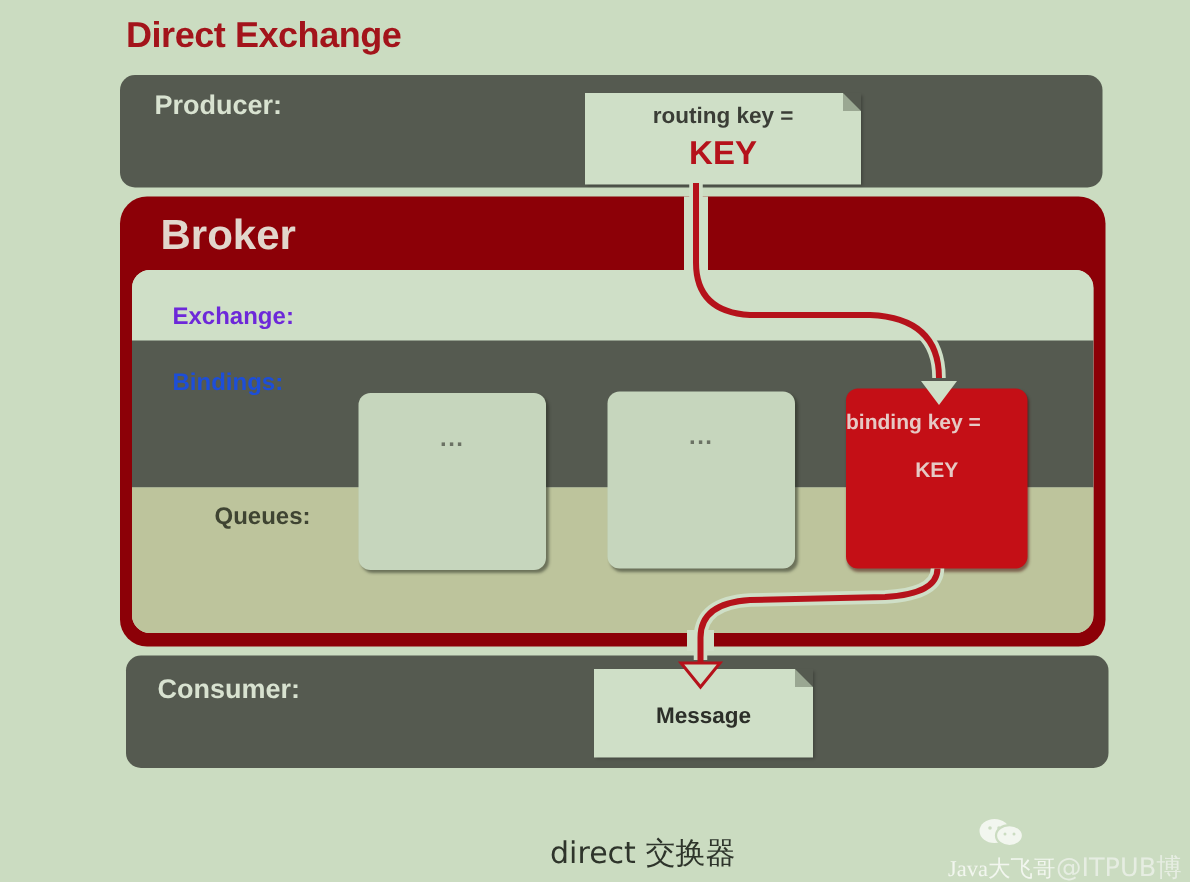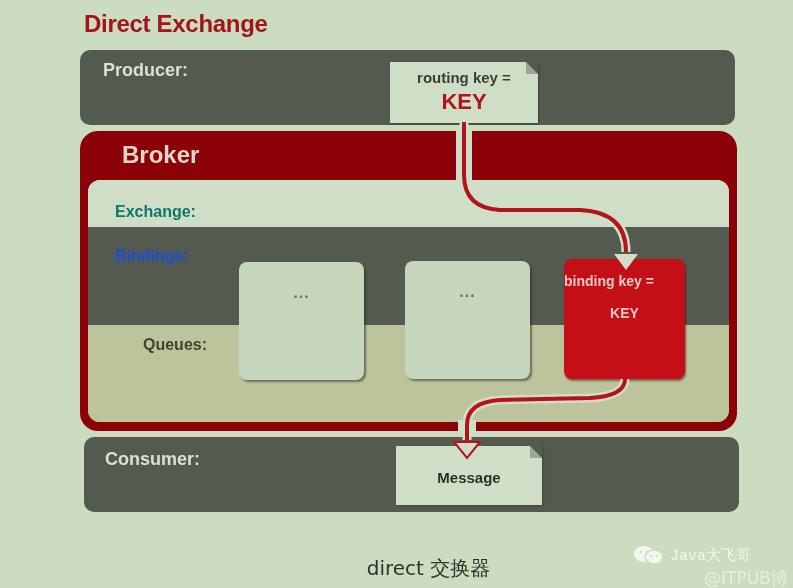--- a/index.html
+++ b/index.html
@@ -38,42 +38,42 @@
       background: #cfdfc7;
       box-shadow: 1px 1px 2px rgba(0,0,0,0.25);
     }
     .doc-fold {
       position: absolute; right: 0; top: 0;
       width: 0; height: 0;
       border-left: 12px solid #9aa792;
       border-top: 12px solid #555a50;
     }
     .routing-doc {
-      left: 390px; top: 62px; width: 148px; height: 61px;
+      left: 390px; top: 62px; width: 148px; height: 61px; padding-left: 36px;
     }
     .routing-label {
       position: absolute; left: 0; right: 0; top: 7px;
       text-align: center;
       font-size: 15px; font-weight: bold; color: #3a3d36;
     }
     .routing-key {
       position: absolute; left: 0; right: 0; top: 27px;
       text-align: center;
       font-size: 22px; font-weight: bold; color: #b5121b;
     }
 
     
     .broker {
       left: 80px; top: 131px; width: 657px; height: 300px;
       background: #8c0007;
       border-radius: 18px;
     }
     .broker-label {
-      left: 122px; top: 141px;
-      font-size: 24px; font-weight: bold; color: #e2d6cc;
+      left: 107px; top: 141px;
+      font-size: 28px; font-weight: bold; color: #e2d6cc;
     }
     .broker-inner {
       left: 88px; top: 180px; width: 641px; height: 242px;
       border-radius: 12px;
       overflow: hidden;
       background: #cfdfc7;
     }
     .exchange-band {
       position: absolute; left: 0; top: 0; width: 100%; height: 47px;
       background: #cfdfc7;
@@ -82,21 +82,21 @@
       position: absolute; left: 0; top: 47px; width: 100%; height: 98px;
       background: #555a50;
     }
     .queues-band {
       position: absolute; left: 0; top: 145px; width: 100%; height: 97px;
       background: #bdc49c;
     }
     .section-label {
       font-size: 16px; font-weight: bold;
     }
-    .exchange-label { left: 115px; top: 203px; color: #0f766e; }
+    .exchange-label { left: 115px; top: 203px; color: #6d28d9; }
     .bindings-label { left: 115px; top: 247px; color: #1d4ed8; }
     .queues-label   { left: 115px; top: 336px; color: #3f4432; margin-left: 28px; }
 
     .queue-box {
       width: 125px; height: 118px;
       background: #c6d6bd;
       border-radius: 8px;
       box-shadow: 2px 2px 2px rgba(40,45,35,0.55);
     }
     .queue-1 { left: 239px; top: 262px; }
@@ -147,23 +147,23 @@
     }
 
     .caption {
       left: 0; width: 793px; top: 555px;
       text-align: center;
       font-family: "DejaVu Sans", sans-serif;
       font-size: 20px; color: #2e342b; padding-left: 32px;
     }
     .watermark {
       left: 632px; top: 544px;
-      font-family: Liberation Mono, monospace;
+      font-family: Liberation Serif, serif;
       font-size: 15px; color: #f2f6ef;
-      display: flex; align-items: center; gap: 4px;
+      display: flex; align-items: center; gap: 4px; flex-direction: column;
     }
     .watermark-sub {
       left: 704px; top: 567px;
       font-family: "DejaVu Sans", sans-serif;
       font-size: 17px; color: #e6ede2;
     }
     .wechat-icon { width: 34px; height: 22px; }
   </style>
 </head>
 <body>

